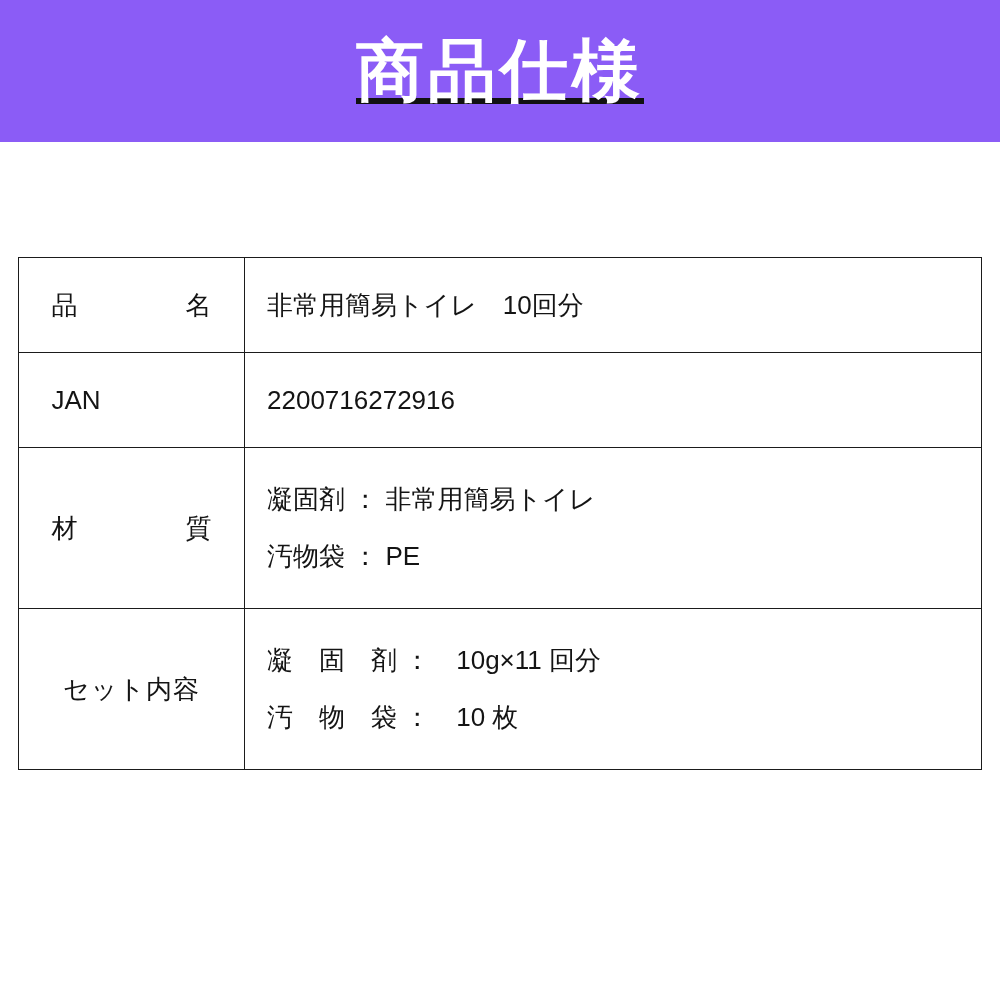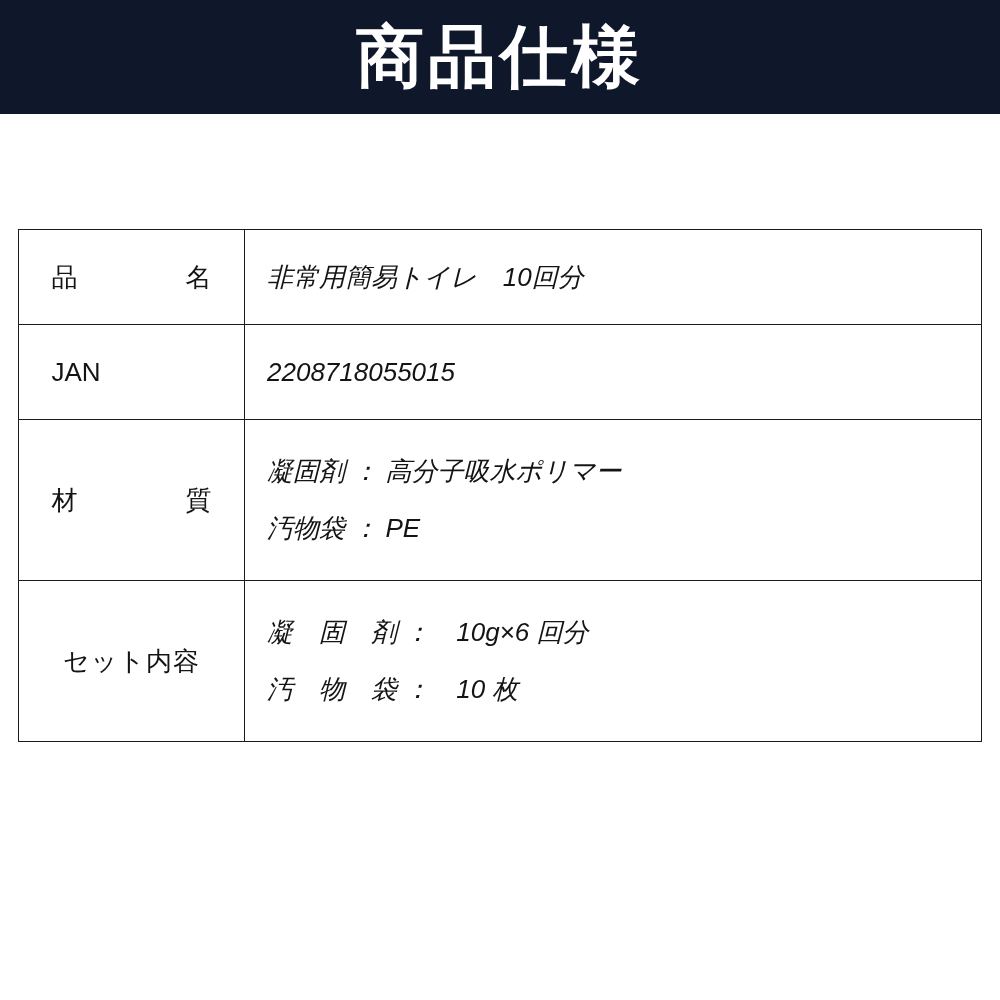--- a/index.html
+++ b/index.html
@@ -16,25 +16,26 @@
   }
   .page {
     position: relative;
     width: 1000px;
     height: 1000px;
     box-sizing: border-box;
   }
   
   .header-banner {
     width: 100%;
-    height: 114px;
-    background: #0f172a;
+    height: 142px;
+    background: #8b5cf6;
     display: flex;
     align-items: center;
     justify-content: center;
+    text-decoration: underline;
   }
   .header-title {
     color: #ffffff;
     font-size: 68px;
     font-weight: bold;
     letter-spacing: 4px;
     line-height: 1;
     font-family: "DejaVu Sans", "Liberation Sans", sans-serif;
   }
   
@@ -62,21 +63,20 @@
   }
   td.label .spread {
     display: inline-block;
     width: 160px;
     text-align: justify;
     text-align-last: justify;
     text-justify: inter-character;
   }
   td.value {
     padding: 14px 0 14px 22px;
-    font-style: italic;
   }
   td.value .line {
     padding: 6px 0;
     white-space: nowrap;
   }
   td.value .line + .line {
     padding-top: 16px;
   }
   tr.tall td { height: 66px; margin-left: 19px; }
   tr.double td { height: 132px; }
@@ -105,40 +105,40 @@
             <div class="line">非常用簡易トイレ　10回分</div>
           </td>
         </tr>
 
 
         <tr class="tall">
           <td class="label">
             <span class="spread">JAN</span>
           </td>
           <td class="value">
-            <div class="line">2208718055015</div>
+            <div class="line">2200716272916</div>
           </td>
         </tr>
 
         <tr class="double">
           <td class="label">
             <span class="spread">材質</span>
           </td>
           <td class="value">
-            <div class="line">凝固剤 ： 高分子吸水ポリマー</div>
+            <div class="line">凝固剤 ： 非常用簡易トイレ</div>
             <div class="line">汚物袋 ： PE</div>
           </td>
         </tr>
 
         <tr class="double">
           <td class="label">
             <span class="wide-label">セット内容</span>
           </td>
           <td class="value">
-            <div class="line">凝　固　剤 ：　10g×6 回分</div>
+            <div class="line">凝　固　剤 ：　10g×11 回分</div>
             <div class="line">汚　物　袋 ：　10 枚</div>
           </td>
         </tr>
 
       </tbody>
     </table>
   </div>
 
 </div>
 

